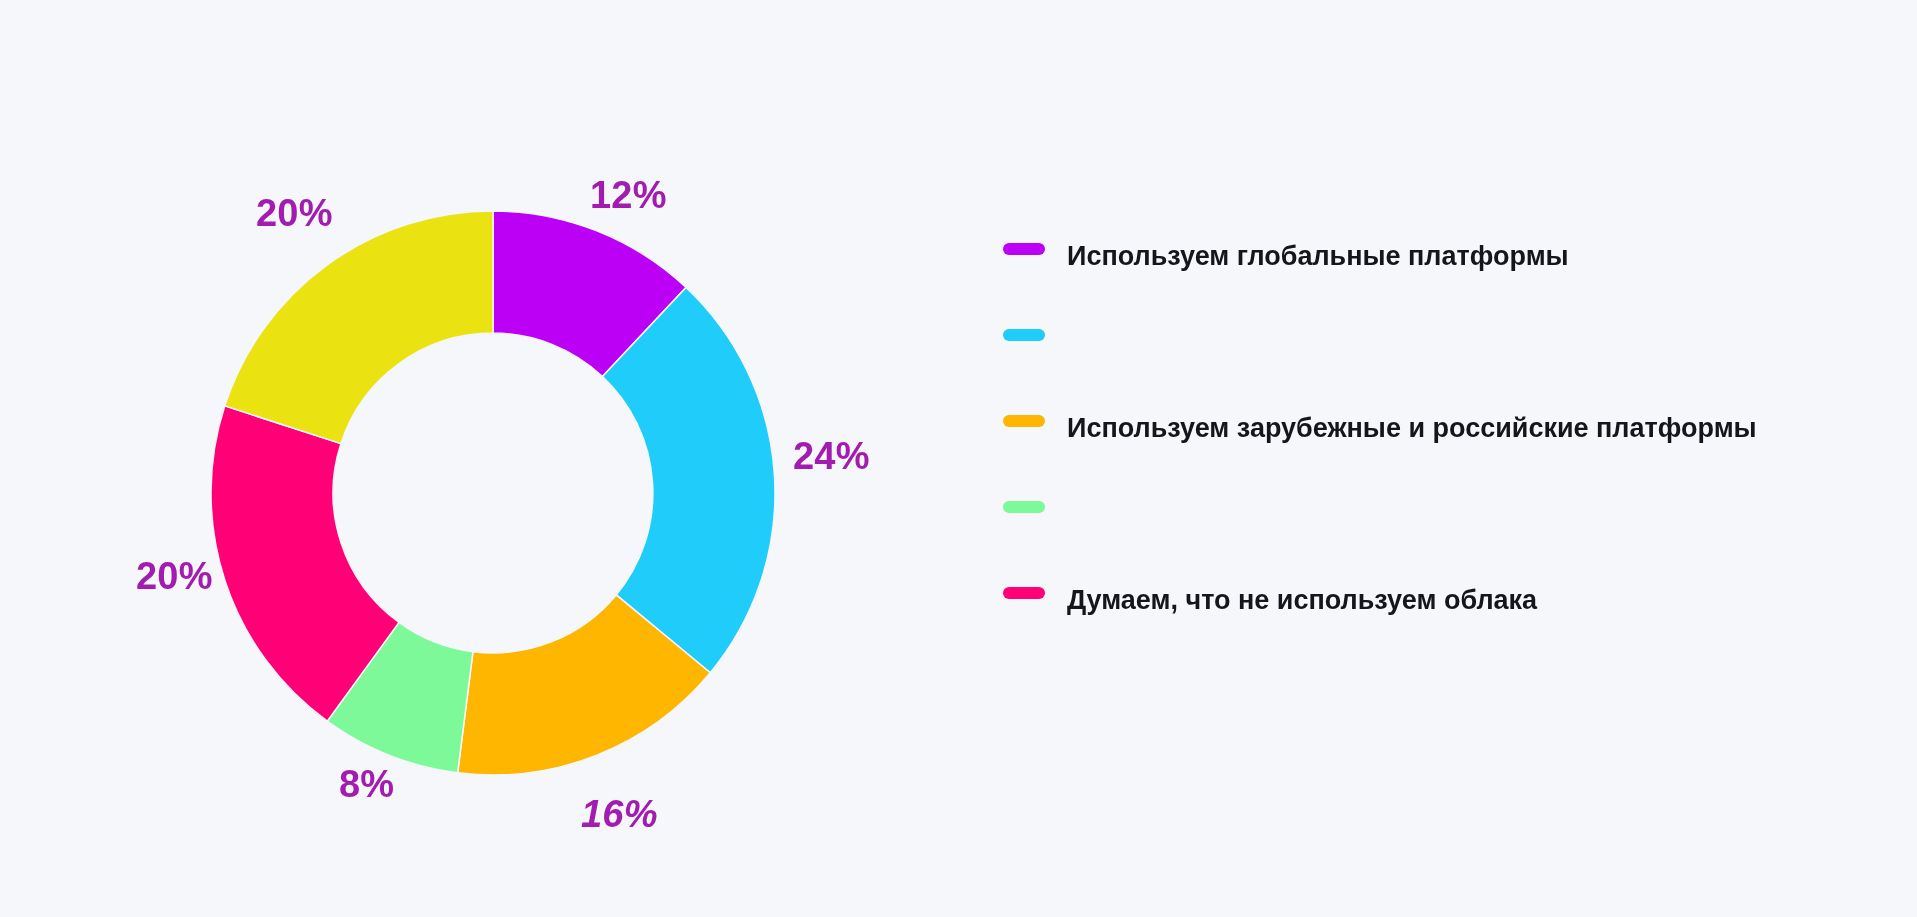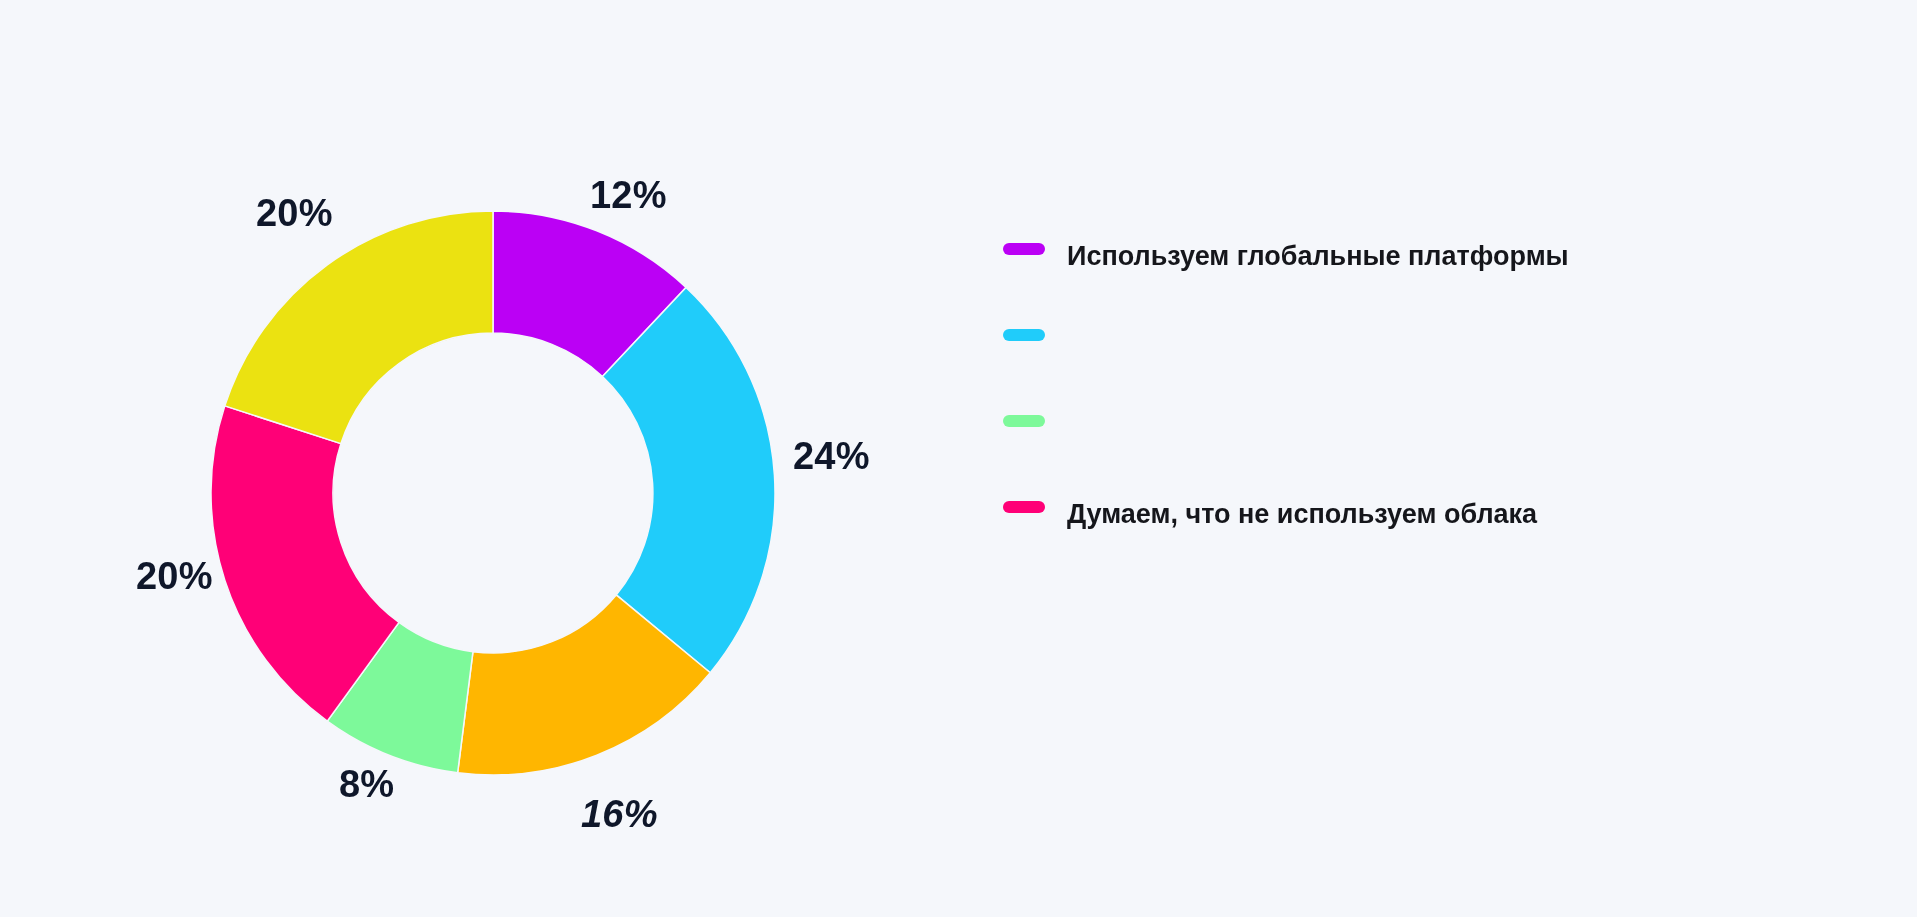--- a/index.html
+++ b/index.html
@@ -31,21 +31,21 @@
   #donut-svg {
     display: block;
     width: 564px;
     height: 564px;
     overflow: visible;
   }
 
   
   .pct-label {
     position: absolute;
-    color: #0f172a;
+    color: #a21caf;
     font-size: 38px;
     font-weight: bold;
     letter-spacing: 0.2px;
     line-height: 1;
     white-space: nowrap;
   }
   .pct-12 { left: 590px; top: 176px; }
   .pct-24 { left: 793px; top: 437px; }
   .pct-16 { left: 581px; top: 795px; font-style: italic; }
   .pct-8  { left: 339px; top: 765px; }
@@ -108,20 +108,24 @@
 
   <div id="legend">
       <div class="legend-item">
         <span class="legend-swatch" style="background: rgb(187, 0, 245);"></span>
         <span class="legend-text">Используем глобальные платформы</span>
       </div>
       <div class="legend-item">
         <span class="legend-swatch" style="background: rgb(32, 204, 250);"></span>
       </div>
       <div class="legend-item">
+        <span class="legend-swatch" style="background: rgb(255, 182, 0);"></span>
+        <span class="legend-text">Используем зарубежные и российские платформы</span>
+      </div>
+      <div class="legend-item">
         <span class="legend-swatch" style="background: rgb(125, 249, 154);"></span>
       </div>
       <div class="legend-item">
         <span class="legend-swatch" style="background: rgb(255, 0, 119);"></span>
         <span class="legend-text">Думаем, что не используем облака</span>
       </div>
     </div>
 
 </div>
 

